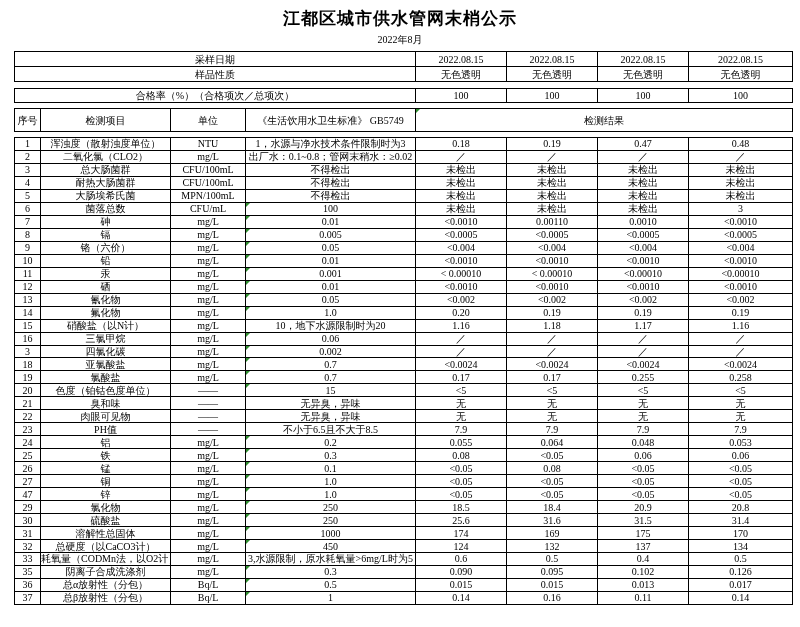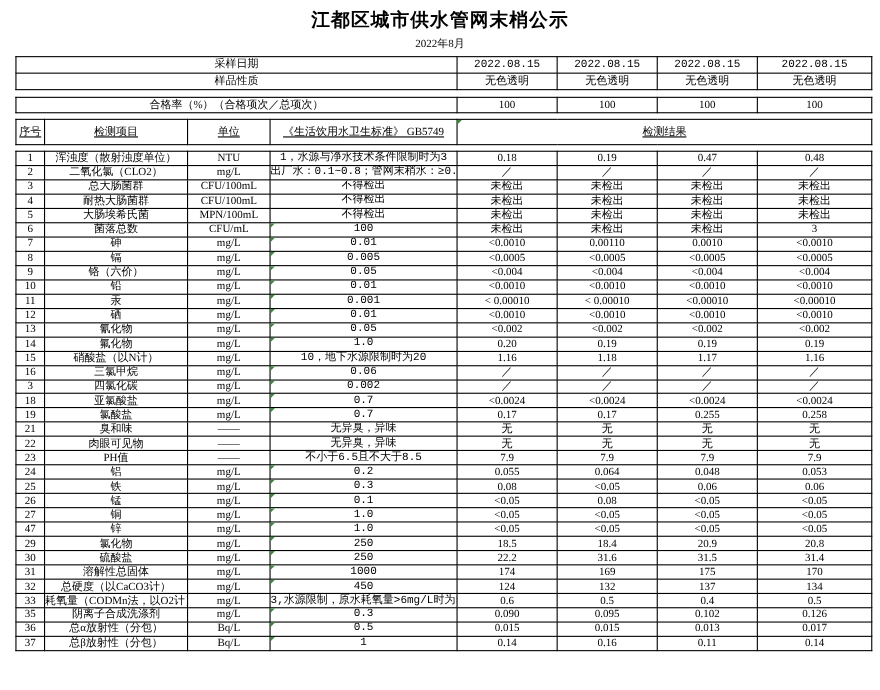--- a/index.html
+++ b/index.html
@@ -3,29 +3,29 @@
 <meta charset="utf-8">
 <style>
   html,body{margin:0;padding:0;background:#fff;}
   body{width:800px;height:627px;color:#000;font-family:"Liberation Serif","DejaVu Serif",serif;overflow:hidden;}
   .title{text-align:center;font-weight:bold;font-size:17px;padding-top:7px;letter-spacing:1px;}
   .subtitle{text-align:center;font-size:10px;margin-top:3px;}
   table.t{border-collapse:collapse;table-layout:fixed;margin-left:14px;width:778px;}
   table.t td{border:1px solid #000;text-align:center;font-size:10px;line-height:1.1;padding:0;
              overflow:hidden;white-space:nowrap;vertical-align:middle;}
   table.info{margin-top:4px;}
-  table.info td{height:14px;font-family:Liberation Mono, monospace;}
+  table.info td{height:14px;}
   table.rate{margin-top:6px;}
   table.rate td{height:13px;}
   table.head{margin-top:5px;}
-  table.head td{height:22px;text-decoration:underline;}
+  table.head td{height:22px;}
   table.main{margin-top:5px;}
   table.main td{height:11.97px;}
   td.item{text-align:left;padding-left:2px;font-size:9.5px;}
-  td.std{font-size:9.5px;font-family:Liberation Mono, monospace;}
+  td.std{font-size:9.5px;}
   td.rel{position:relative;}
   .corner{position:absolute;top:0;left:0;width:0;height:0;
           border-top:4px solid #2f8f2f;border-right:4px solid transparent;}
 </style>
 </head>
 <body>
 
 <div>
   <div class="title">江都区城市供水管网末梢公示</div>
   <div class="subtitle">2022年8月</div>
@@ -293,20 +293,30 @@
           <td>19</td>
           <td class="item">氯酸盐</td>
           <td>mg/L</td>
           <td class="std rel"><span class="corner" style="border-top-color: rgb(47, 143, 47);"></span><span>0.7</span></td>
           <td>0.17</td>
           <td>0.17</td>
           <td>0.255</td>
           <td>0.258</td>
         </tr>
         <tr>
+          <td>20</td>
+          <td class="item">色度（铂钴色度单位）</td>
+          <td>——</td>
+          <td class="std rel"><span class="corner" style="border-top-color: rgb(47, 143, 47);"></span><span>15</span></td>
+          <td>&lt;5</td>
+          <td>&lt;5</td>
+          <td>&lt;5</td>
+          <td>&lt;5</td>
+        </tr>
+        <tr>
           <td>21</td>
           <td class="item">臭和味</td>
           <td>——</td>
           <td class="std rel"><span>无异臭，异味</span></td>
           <td>无</td>
           <td>无</td>
           <td>无</td>
           <td>无</td>
         </tr>
         <tr>
@@ -387,21 +397,21 @@
           <td>18.5</td>
           <td>18.4</td>
           <td>20.9</td>
           <td>20.8</td>
         </tr>
         <tr>
           <td>30</td>
           <td class="item">硫酸盐</td>
           <td>mg/L</td>
           <td class="std rel"><span class="corner" style="border-top-color: rgb(47, 143, 47);"></span><span>250</span></td>
-          <td>22.2</td>
+          <td>25.6</td>
           <td>31.6</td>
           <td>31.5</td>
           <td>31.4</td>
         </tr>
         <tr>
           <td>31</td>
           <td class="item">溶解性总固体</td>
           <td>mg/L</td>
           <td class="std rel"><span class="corner" style="border-top-color: rgb(47, 143, 47);"></span><span>1000</span></td>
           <td>174</td>

